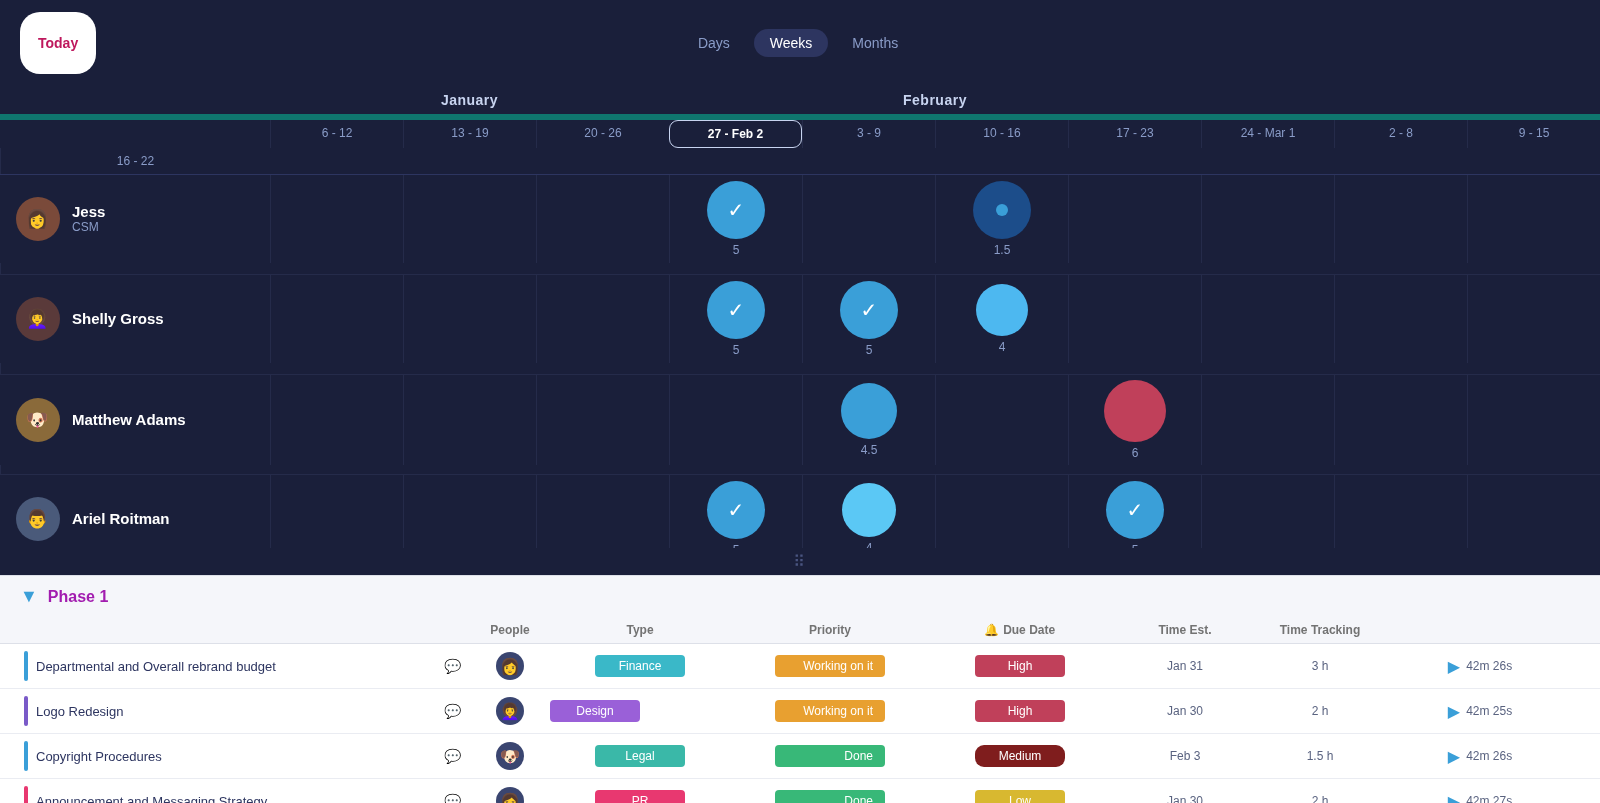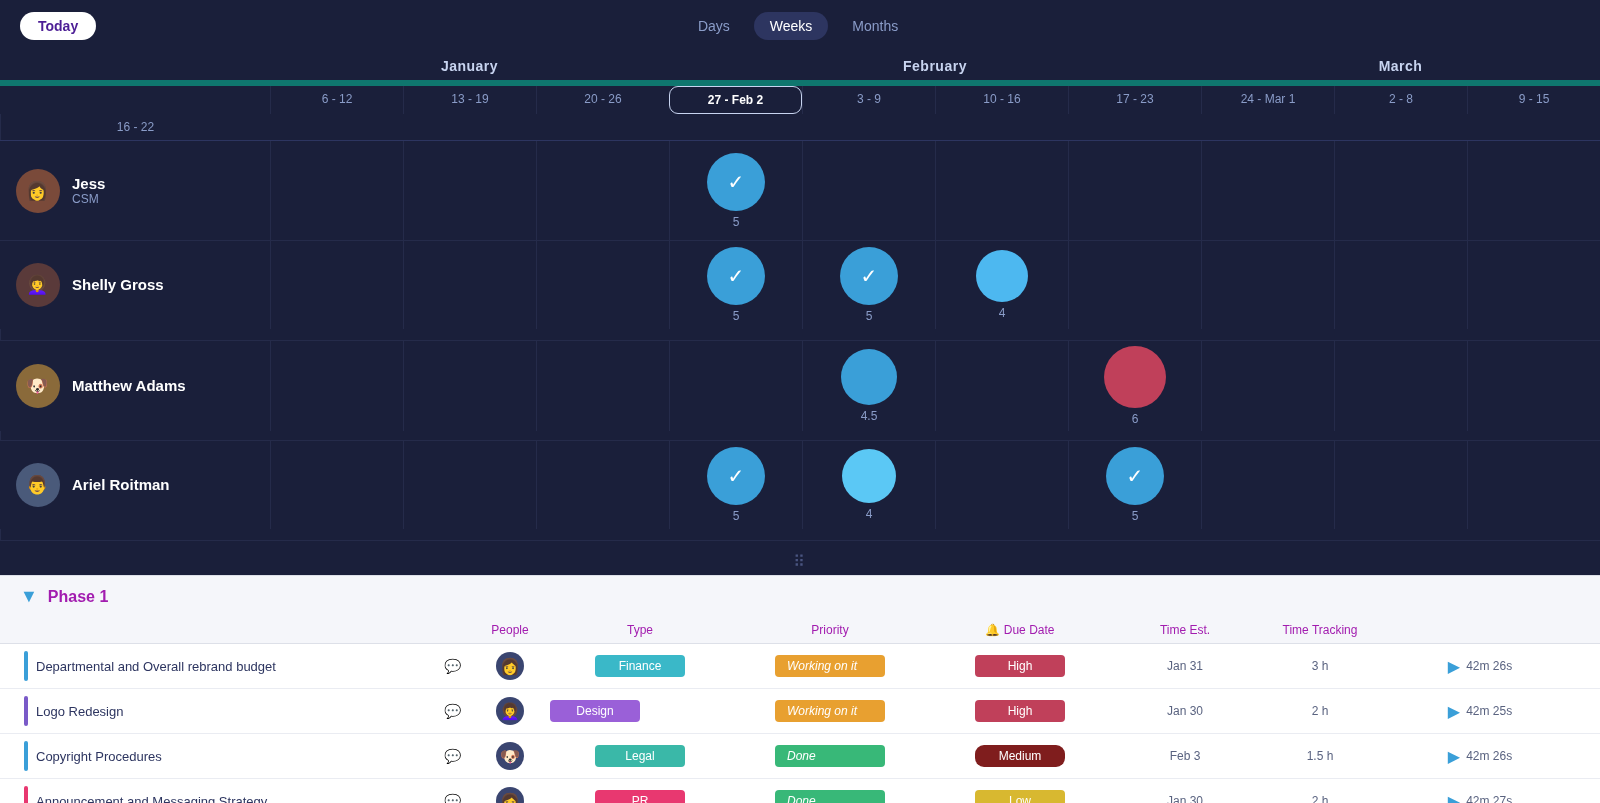--- a/index.html
+++ b/index.html
@@ -17,24 +17,24 @@
     .header-bar {
       display: flex;
       align-items: center;
       justify-content: space-between;
       padding: 12px 20px;
       background: #1a1f3a;
     }
 
     .today-btn {
       background: #fff;
-      color: #4c1d95;
+      color: #be185d;
       border: none;
       border-radius: 20px;
-      padding: 6px 18px;
+      padding: 23px 18px;
       font-size: 14px;
       font-weight: 600;
       cursor: pointer;
     }
 
     .view-switcher {
       display: flex;
       align-items: center;
       gap: 8px;
     }
@@ -225,23 +225,23 @@
     
     .table-headers {
       display: grid;
       grid-template-columns: 450px 80px 180px 200px 180px 150px 120px 200px;
       background: #f5f6fa;
       border-bottom: 1px solid #dde0e8;
       padding: 0 20px;
     }
 
     .th {
-      color: #a21caf;
-      font-size: 12px;
-      font-weight: 400;
+      color: #737373;
+      font-size: 12px;
+      font-weight: 700;
       padding: 6px 8px;
       text-align: center;
     }
 
     .th:first-child { text-align: left; }
 
     
     .table-row {
       display: grid;
       grid-template-columns: 450px 80px 180px 200px 180px 150px 120px 200px;
@@ -298,22 +298,21 @@
       color: #fff;
       text-align: center;
     }
 
     .status-badge {
       border-radius: 4px;
       padding: 4px 12px;
       font-size: 12px;
       font-weight: 500;
       color: #fff;
-      text-align: left;
-      font-style: italic;
+      text-align: right;
     }
 
     .priority-badge {
       border-radius: 4px;
       padding: 4px 12px;
       font-size: 12px;
       font-weight: 500;
       color: #fff;
       text-align: center;
     }
@@ -348,21 +347,20 @@
       <button class="view-btn active">Weeks</button>
       <button class="view-btn">Months</button>
     </div>
     <div style="width:80px;"></div>
   </div>
 
   <div class="month-headers">
     <div></div>
     <div class="month-header" style="grid-column: 2 / 5;">January</div>
     <div class="month-header" style="grid-column: 5 / 9;">February</div>
-    <div class="month-header" style="grid-column: 9 / 12;">March</div>
   </div>
 
   <div class="week-headers">
     <div style="border-left: none;"></div>
     <div class="week-cell">6 - 12</div>
     <div class="week-cell">13 - 19</div>
     <div class="week-cell">20 - 26</div>
     <div class="week-cell current">27 - Feb 2</div>
     <div class="week-cell">3 - 9</div>
     <div class="week-cell">10 - 16</div>
@@ -387,20 +385,28 @@
 
     <div class="calendar-cell">
       <div class="bubble-wrapper">
         <div class="bubble blue">✓</div>
         <div class="bubble-label">5</div>
       </div>
     </div>
 
     <div class="calendar-cell"></div>
 
+    <div class="calendar-cell">
+      <div class="bubble-wrapper">
+        <div class="bubble blue-dark" style="display:flex;align-items:center;justify-content:center;">
+          <div style="width:12px;height:12px;border-radius:50%;background:#3a9fd8;"></div>
+        </div>
+        <div class="bubble-label">1.5</div>
+      </div>
+    </div>
     <div class="calendar-cell"></div>
     <div class="calendar-cell"></div>
     <div class="calendar-cell"></div>
     <div class="calendar-cell"></div>
     <div class="calendar-cell"></div>
   </div>
 
   <div class="person-row">
     <div class="person-info">
       <div class="avatar" style="background: #5a3a3a;">👩‍🦱</div>

